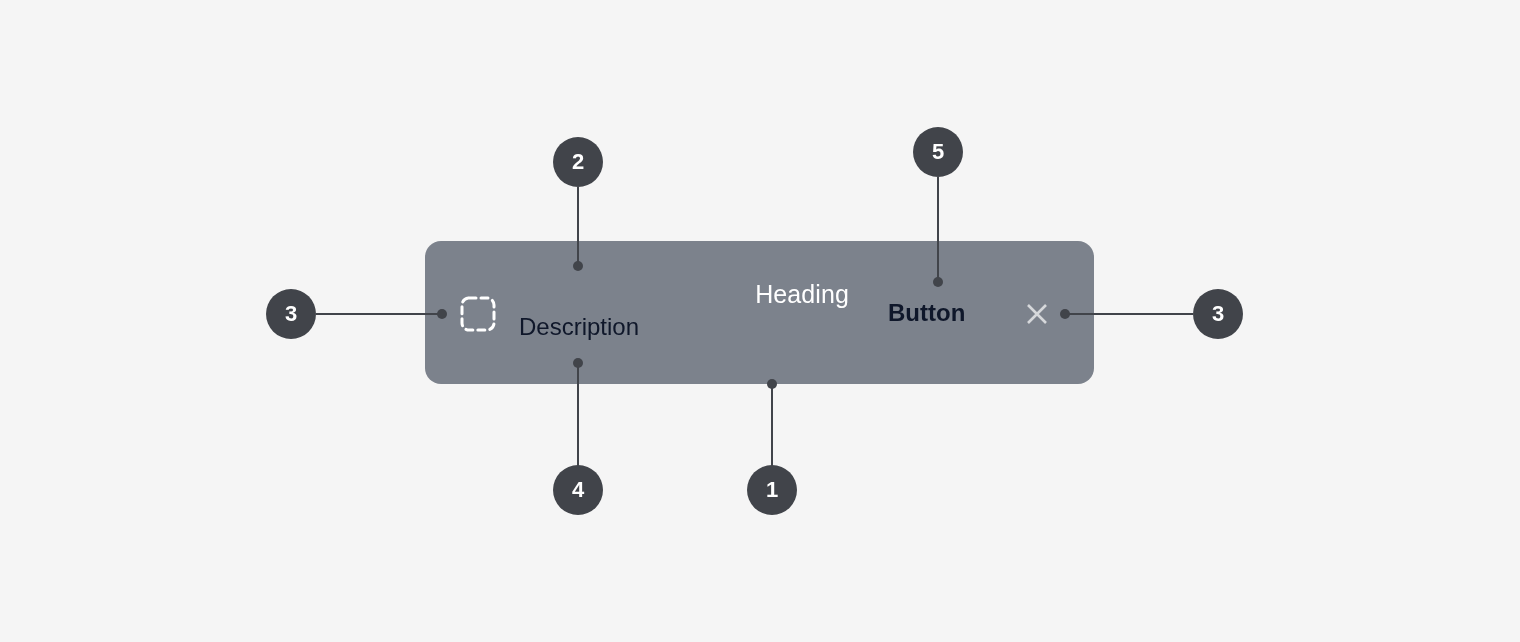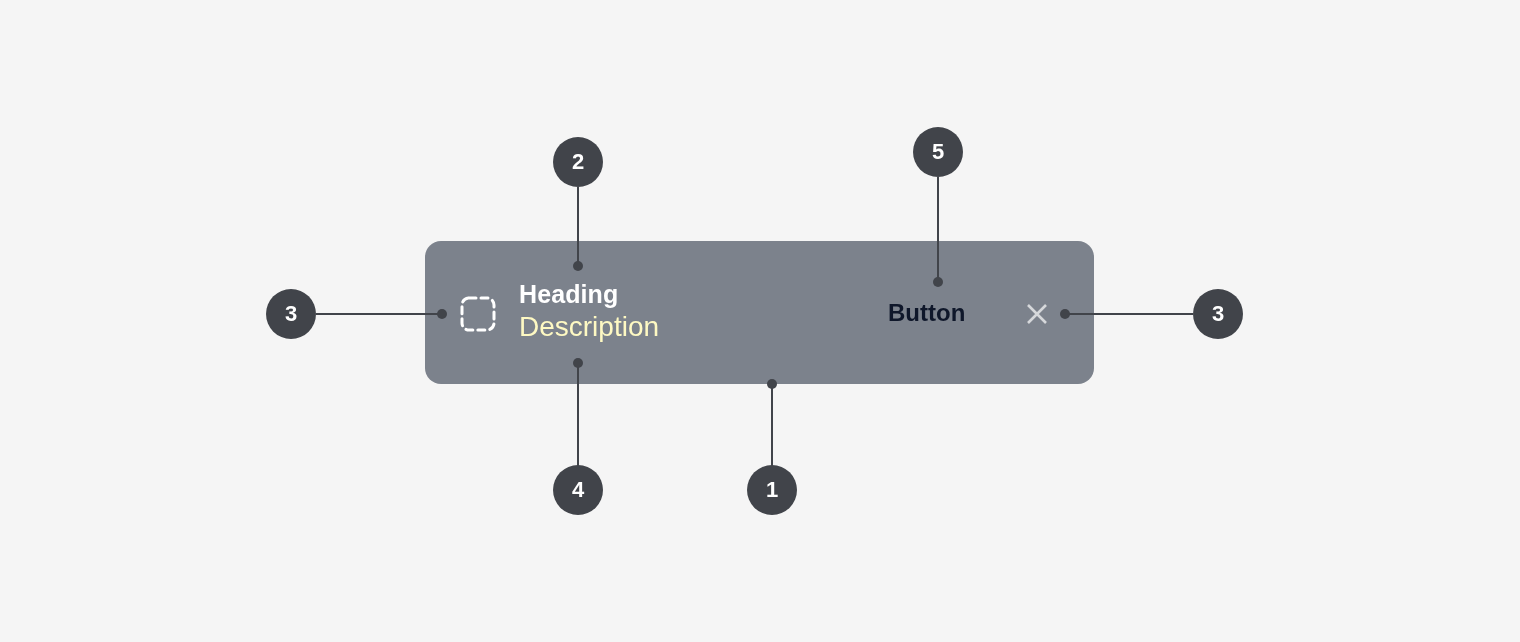--- a/index.html
+++ b/index.html
@@ -41,30 +41,31 @@
   }
 
   .text-block {
     position: absolute;
     left: 94px;
     top: 38px;
     width: 330px;
   }
   .heading {
     font-size: 25px;
-    font-weight: bold;
+    font-weight: normal;
     color: #ffffff;
     line-height: 30px;
     letter-spacing: 0.1px;
     white-space: nowrap;
+    text-align: right;
   }
   .description {
-    font-size: 28px;
+    font-size: 24px;
     font-weight: normal;
-    color: #fef9c3;
+    color: #0f172a;
     line-height: 28px;
     margin-top: 4px;
     white-space: nowrap;
   }
 
   .action-button {
     position: absolute;
     left: 463px;
     top: 57px;
     font-size: 24px;

